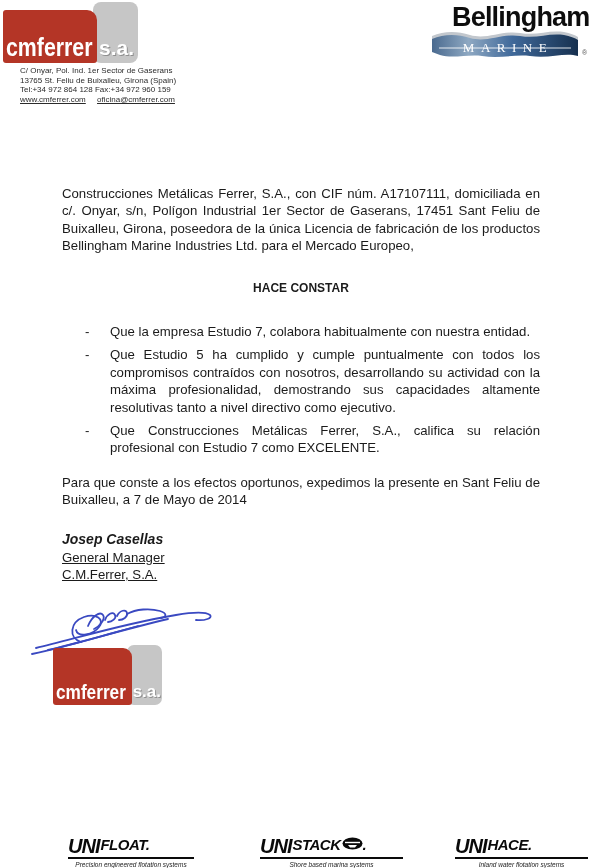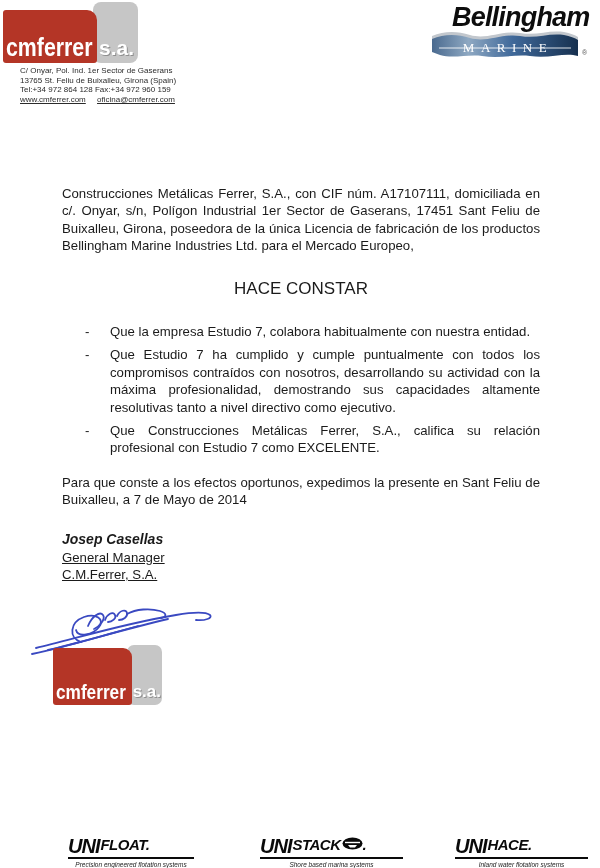--- a/index.html
+++ b/index.html
@@ -28,27 +28,27 @@
   .logo-bottom .gray-box{left:74px;top:0;width:35px;height:60px;border-radius:7px;}
   .logo-bottom .red-box{left:0;top:3px;width:79px;height:57px;border-radius:3px 9px 3px 3px;}
   .logo-bottom .main-txt{left:3px;bottom:4px;font-size:21px;}
   .logo-bottom .suffix-txt{right:2px;bottom:6px;font-size:17px;}
   
   .address{position:absolute;left:20px;top:66px;font-size:8px;line-height:9.7px;color:#2b2b2b;white-space:nowrap;}
   .address .lnk{text-decoration:underline;color:#2b2b2b;}
   .address .lnk + .lnk{margin-left:9px;}
   
   .bellingham{position:absolute;left:432px;top:2px;width:168px;height:58px;}
-  .bell-name{position:absolute;left:20px;top:0;font-size:27px;font-weight:bold;letter-spacing:-0.8px;color:#0d0d0d;white-space:nowrap;font-style:italic;}
+  .bell-name{position:absolute;left:20px;top:0;font-size:27px;font-weight:bold;letter-spacing:-0.8px;color:#0d0d0d;white-space:nowrap;}
   .bell-banner{position:absolute;left:0;top:29px;}
   .bell-reg{position:absolute;left:150px;top:47px;font-size:7px;color:#555;}
   
   .body-copy{position:absolute;left:62px;top:185px;width:478px;font-size:13.2px;line-height:17.4px;text-align:justify;}
   .intro{margin:0;}
-  .hc-heading{margin:25px 0 0 0;text-align:center;font-weight:normal;font-size:17px;}
+  .hc-heading{margin:25px 0 0 0;text-align:center;font-weight:bold;font-size:12px;}
   .bullets{margin:26px 0 0 23px;}
   .bullet{display:flex;margin-bottom:6px;}
   .bullet .dash{flex:0 0 25px;}
   .bullet .btext{flex:1;text-align:justify;}
   .closing{margin:17px 0 0 0;}
   .signer{margin-top:21px;text-align:left;}
   .signer .s-name{font-weight:bold;font-style:italic;font-size:14px;line-height:19px;}
   .signer .s-line{font-size:13.2px;line-height:17.4px;text-decoration:underline;}
   
   .sig{position:absolute;left:26px;top:588px;}
@@ -109,21 +109,21 @@
   <div class="body-copy">
     <p class="intro">Construcciones Metálicas Ferrer, S.A., con CIF núm. A17107111, domiciliada en c/. Onyar, s/n, Polígon Industrial 1er Sector de Gaserans, 17451 Sant Feliu de Buixalleu, Girona, poseedora de la única Licencia de fabricación de los productos Bellingham Marine Industries Ltd. para el Mercado Europeo,</p>
     <div class="hc-heading">HACE CONSTAR</div>
     <div class="bullets">
       <div class="bullet">
         <span class="dash">-</span>
         <span class="btext">Que la empresa Estudio 7, colabora habitualmente con nuestra entidad.</span>
       </div>
       <div class="bullet">
         <span class="dash">-</span>
-        <span class="btext">Que Estudio 7 ha cumplido y cumple puntualmente con todos los compromisos contraídos con nosotros, desarrollando su actividad con la máxima profesionalidad, demostrando sus capacidades altamente resolutivas tanto a nivel directivo como ejecutivo.</span>
+        <span class="btext">Que Estudio 5 ha cumplido y cumple puntualmente con todos los compromisos contraídos con nosotros, desarrollando su actividad con la máxima profesionalidad, demostrando sus capacidades altamente resolutivas tanto a nivel directivo como ejecutivo.</span>
       </div>
       <div class="bullet">
         <span class="dash">-</span>
         <span class="btext">Que Construcciones Metálicas Ferrer, S.A., califica su relación profesional con Estudio 7 como EXCELENTE.</span>
       </div>
     </div>
     <p class="closing">Para que conste a los efectos oportunos, expedimos la presente en Sant Feliu de Buixalleu, a 7 de Mayo de 2014</p>
     <div class="signer">
       <div class="s-name">Josep Casellas</div>
       <div class="s-line">General Manager</div>

